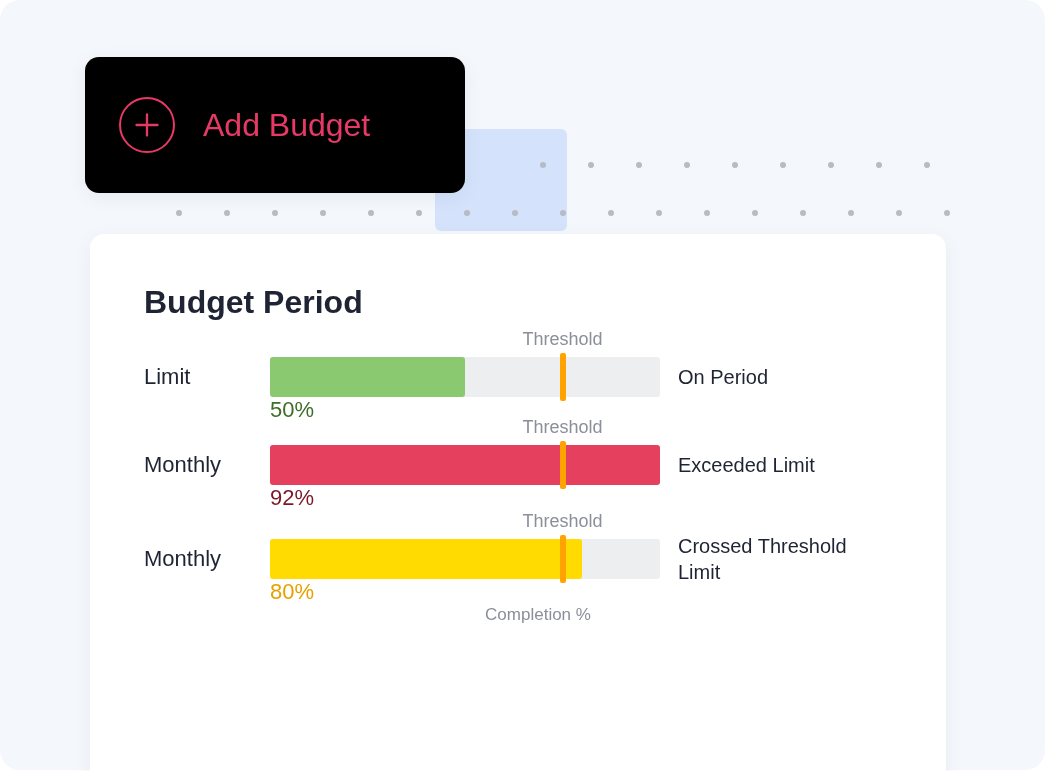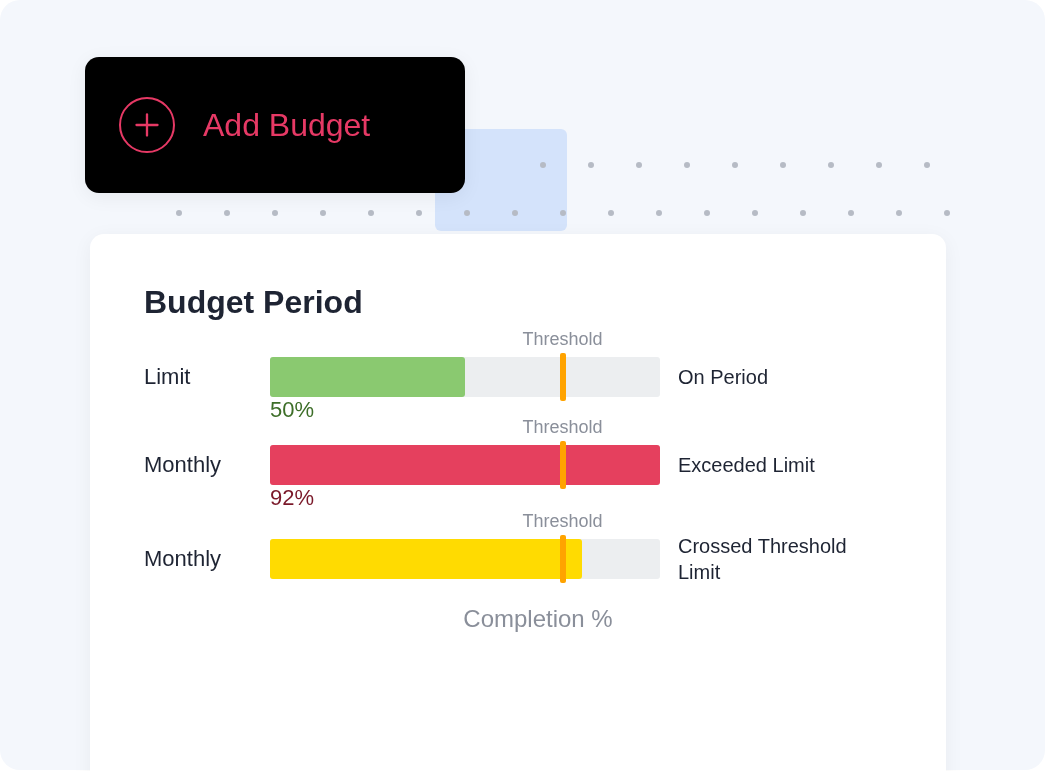--- a/index.html
+++ b/index.html
@@ -171,21 +171,21 @@
       transform: translateX(-50%);
     }
     .status-label {
       font-size: 20px;
       color: #1e2433;
       line-height: 1.3;
     }
     .completion-label {
       text-align: center;
       color: #8a8f9a;
-      font-size: 24px;
+      font-size: 17px;
       margin-top: 20px;
       margin-left: 40px;
     }
   </style>
 </head>
 <body>
 
 <div class="page-bg"></div>
 
 <div class="blue-accent"></div>
@@ -266,20 +266,21 @@
       <div class="status-label">Exceeded Limit</div>
     </div>
 
     <div class="budget-row">
       <div class="period-label">Monthly</div>
       <div class="bar-wrap">
         <div class="threshold-label">Threshold</div>
         <div class="progress-track">
           <div class="progress-fill fill-yellow" style="width:80%">
           </div>
+          <span class="progress-value val-yellow" style="left:0; width:80%;">80%</span>
           <div class="threshold-marker"></div>
         </div>
       </div>
       <div class="status-label">Crossed Threshold Limit</div>
     </div>
 
   </div>
 
   <div class="completion-label">Completion %</div>
 </div>

